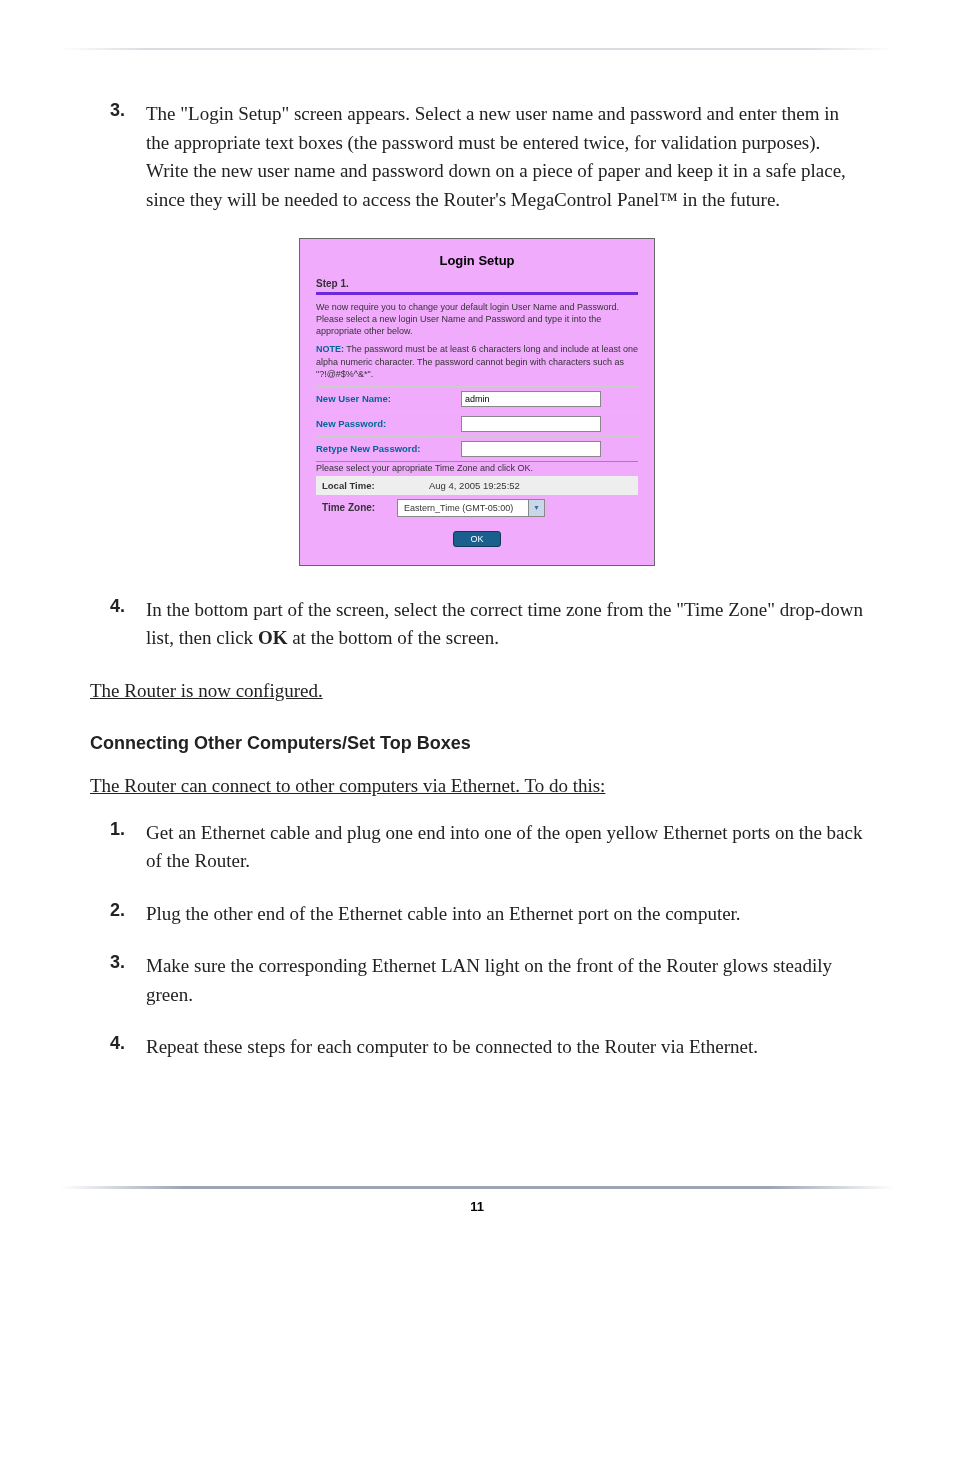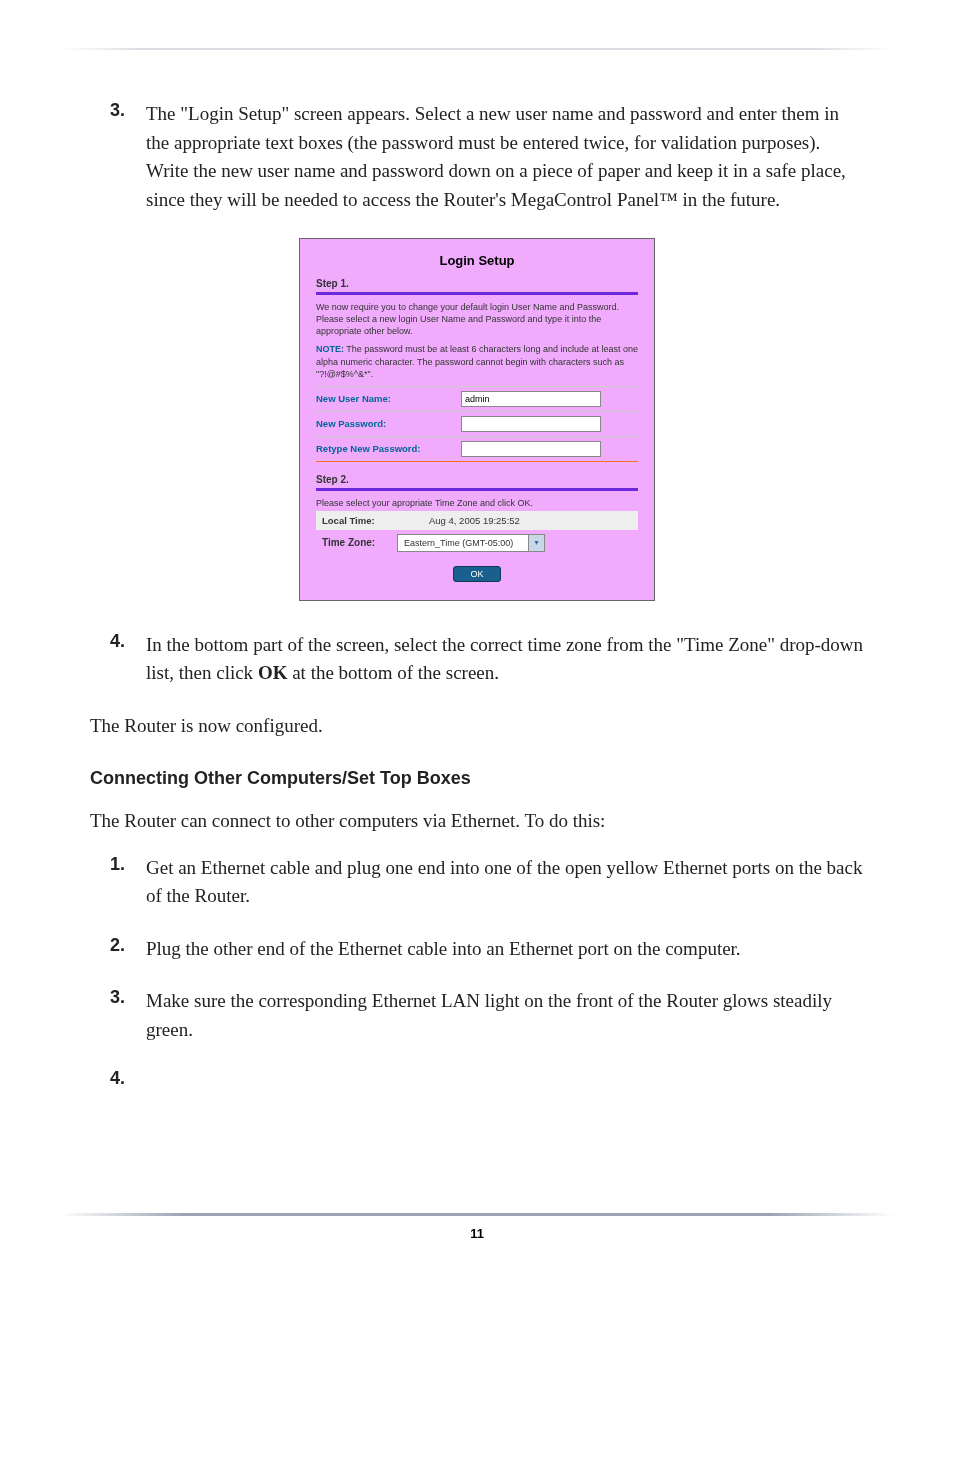--- a/index.html
+++ b/index.html
@@ -154,20 +154,21 @@
       color:#fff;
       font-size:9px;
       padding:2px 16px;
       border-radius:3px;
       border:1px solid #0d3a57;
     }
     .plain-para {
       font-size: 19px;
       line-height: 1.5;
       margin-bottom: 28px;
+      text-decoration: underline;
     }
     .section-heading {
       font-family: Arial, Helvetica, sans-serif;
       font-weight: bold;
       font-size: 18px;
       margin: 10px 0 18px;
     }
     .page-footer {
       margin-top: 60px;
     }
@@ -217,21 +218,20 @@
     </div>
     <div class="ss-row">
       <div class="ss-row-label">New Password:</div>
       <input class="ss-input" type="password" style="">
     </div>
     <div class="ss-row" style="border-bottom:1px solid #f97316;">
       <div class="ss-row-label">Retype New Password:</div>
       <input class="ss-input" type="password" style="">
     </div>
 
-    <div class="ss-step-label" style="margin-top:12px;">Step 2.</div>
     <div class="ss-text" style="margin-bottom:2px;">Please select your apropriate Time Zone and click OK.</div>
 
     <div class="ss-local-time-row">
       <div class="ss-local-time-label">Local Time:</div>
       <div>Aug 4, 2005 19:25:52</div>
     </div>
 
     <div class="ss-tz-row">
       <div class="ss-local-time-label" style="font-weight:bold;">Time Zone:</div>
       <div class="ss-select">
@@ -270,20 +270,21 @@
 
   <div class="step-block">
     <div class="step-num">3.</div>
     <div class="step-text">
       <span>Make sure the corresponding Ethernet </span><span class="smallcaps">LAN</span><span> light on the front of the Router glows steadily green.</span>
     </div>
   </div>
 
   <div class="step-block">
     <div class="step-num">4.</div>
+    <div class="step-text">Repeat these steps for each computer to be connected to the Router via Ethernet.</div>
   </div>
 
 </div>
 
 <div class="page-footer">
   <div class="footer-divider"></div>
   <div class="page-number">11</div>
 </div>
 
 </body></html>

